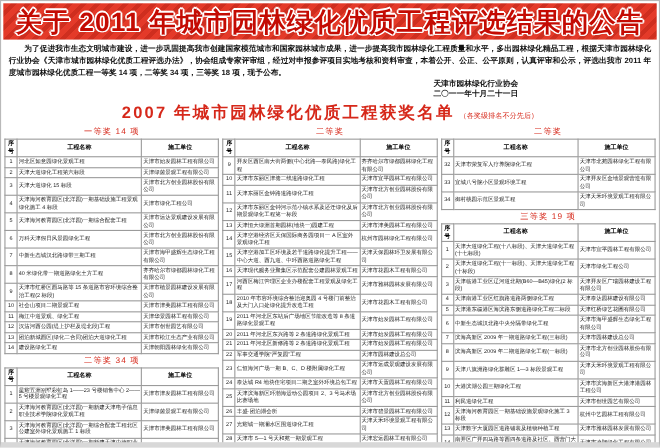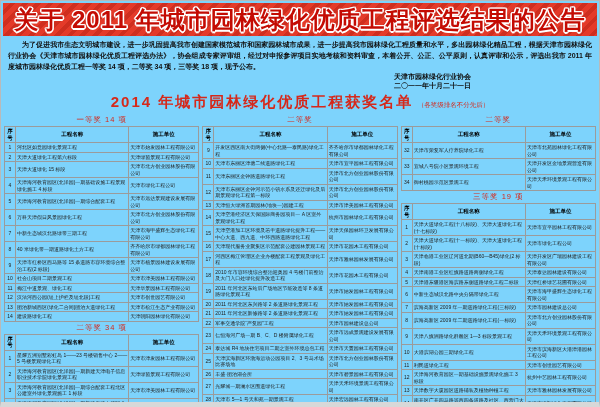--- a/index.html
+++ b/index.html
@@ -1,19 +1,19 @@
 <!DOCTYPE html>
 <html><head>
 <meta charset="utf-8">
 <style>
   * { margin:0; padding:0; box-sizing:border-box; }
   html,body { background:#e9e9e9; }
   body { font-family:"Liberation Sans","DejaVu Sans",sans-serif; }
   .page {
-    width:600px; height:407px; margin:0 auto; background:#7dd3fc;
+    width:600px; height:407px; margin:0 auto; background:#ffffff;
     border:1px solid #b9b9b9; border-bottom:5px solid #d8d8d8;
     overflow:hidden; position:relative;
   }
   .banner {
     margin:2px 2px 0; height:33px;
     background:repeating-linear-gradient(135deg,#e43a29 0 5px,#cf2e1f 5px 9px);
     display:flex; align-items:center; justify-content:center;
   }
   .banner-title {
     font-size:24px; font-weight:bold; letter-spacing:1px; color:#c40b03;
@@ -48,21 +48,21 @@
     <span class="banner-title">关于 2011 年城市园林绿化优质工程评选结果的公告</span>
   </div>
 
   <div class="intro">为了促进我市生态文明城市建设，进一步巩固提高我市创建国家模范城市和国家园林城市成果，进一步提高我市园林绿化工程质量和水平，多出园林绿化精品工程，根据天津市园林绿化行业协会《天津市城市园林绿化优质工程评选办法》，协会组成专家评审组，经过对申报参评项目实地考核和资料审查，本着公开、公正、公平原则，认真评审和公示，评选出我市 2011 年度城市园林绿化优质工程一等奖 14 项，二等奖 34 项，三等奖 18 项，现予公布。</div>
   <div class="sig-block">
     <div>天津市园林绿化行业协会</div>
     <div>二〇一一年十月二十一日</div>
   </div>
 
   <div class="list-title">
-    <span class="main">2014 年城市园林绿化优质工程获奖名单</span>
+    <span class="main">2007 年城市园林绿化优质工程获奖名单</span>
     <span class="note">（各奖级排名不分先后）</span>
   </div>
 
   <div class="tables">
 
     <div class="tcol">
       <div class="prize-header">一等奖 14 项</div>
       <table>
         <thead>
           <tr>

